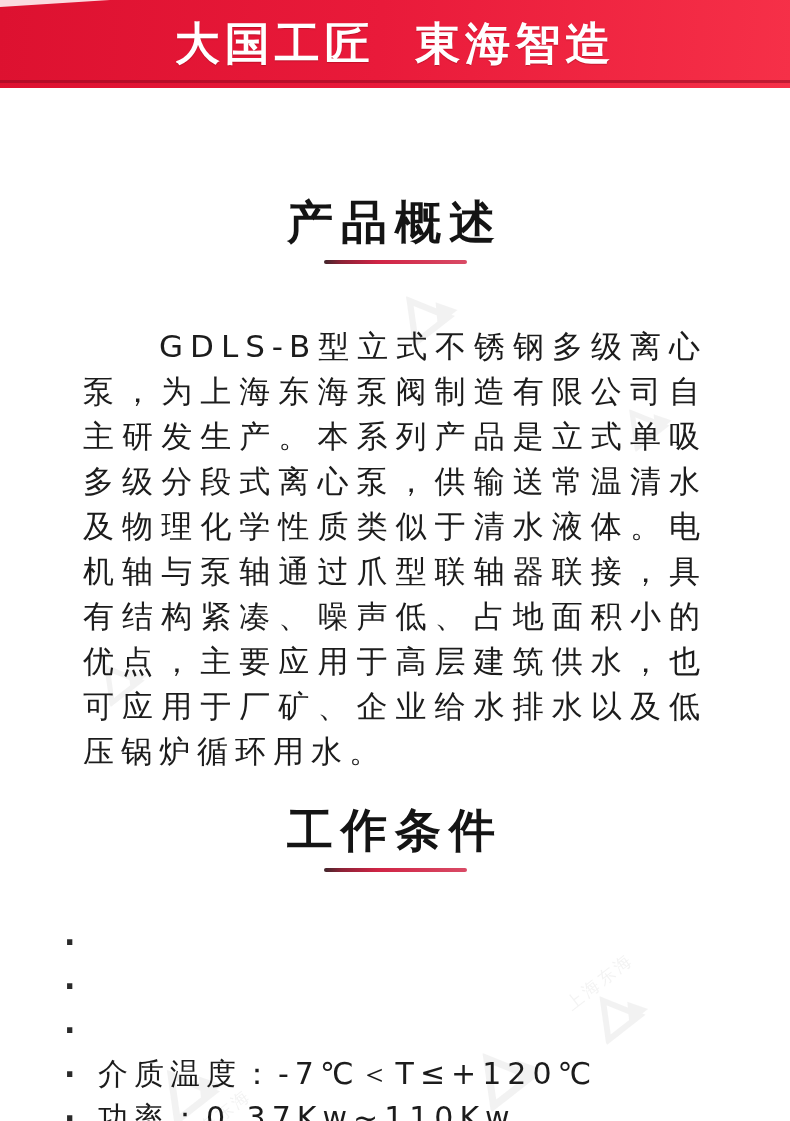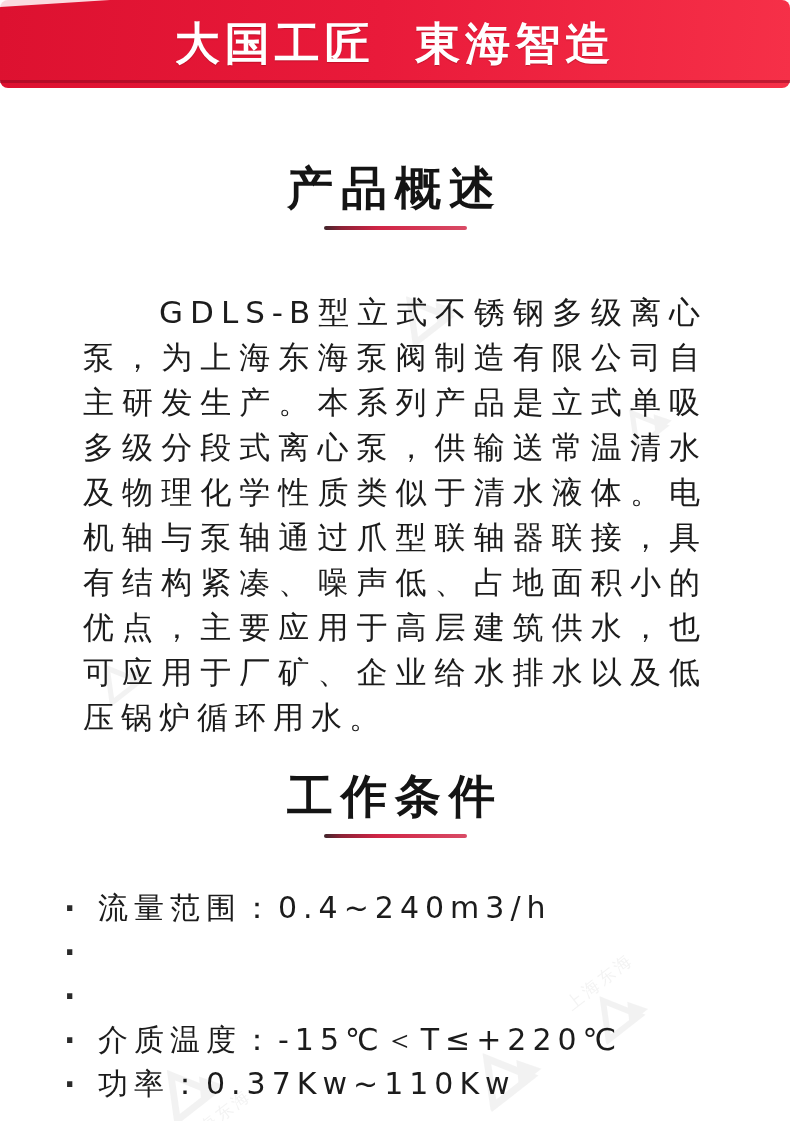--- a/index.html
+++ b/index.html
@@ -34,21 +34,21 @@
     font-size: 45px;
     font-weight: 800;
     letter-spacing: 5px;
     word-spacing: 20px;
     text-shadow: 0 1px 1px rgba(120,0,15,.35);
     white-space: nowrap;
   }
 
   
   .section-title {
-    margin-top: 72px;
+    margin-top: 106px;
     text-align: center;
     font-size: 46px;
     font-weight: 700;
     letter-spacing: 8px;
     color: #141414;
     line-height: 56px;
   }
   .section-title.second { margin-top: 28px; }
   .title-underline {
     width: 143px; height: 4px;
@@ -92,21 +92,21 @@
     color: #2a2a2a;
     flex: 0 0 auto;
   }
 
   
   .watermark-layer {
     position: absolute; inset: 0;
     pointer-events: none;
     z-index: 0;
   }
-  .banner, .content { position: relative; z-index: 1; border-radius: 8px; }
+  .banner, .content { position: relative; z-index: 1; }
   .wm {
     position: absolute;
     transform: rotate(-38deg);
     opacity: .10;
     display: flex; flex-direction: column; align-items: center;
     color: #8a8a8a;
   }
   .wm .wm-text {
     font-size: 17px;
     letter-spacing: 3px;
@@ -169,31 +169,30 @@
     <div class="title-underline"></div>
     <p class="overview-paragraph">GDLS-B型立式不锈钢多级离心泵，为上海东海泵阀制造有限公司自主研发生产。本系列产品是立式单吸多级分段式离心泵，供输送常温清水及物理化学性质类似于清水液体。电机轴与泵轴通过爪型联轴器联接，具有结构紧凑、噪声低、占地面积小的优点，主要应用于高层建筑供水，也可应用于厂矿、企业给水排水以及低压锅炉循环用水。</p>
   </section>
 
   <section>
     <h2 class="section-title second">工作条件</h2>
     <div class="title-underline"></div>
     <ul class="conditions-list">
       <li>
         <span class="bullet-dot">·</span>
-        <span>流量范围：0.4~240m3/h</span>
       </li>
       <li>
         <span class="bullet-dot">·</span>
       </li>
       <li>
         <span class="bullet-dot">·</span>
       </li>
       <li>
         <span class="bullet-dot">·</span>
-        <span>介质温度：-15℃＜T≤+220℃</span>
+        <span>介质温度：-7℃＜T≤+120℃</span>
       </li>
       <li>
         <span class="bullet-dot">·</span>
         <span>功率：0.37Kw~110Kw</span>
       </li>
     </ul>
   </section>
 
 </main>
 

